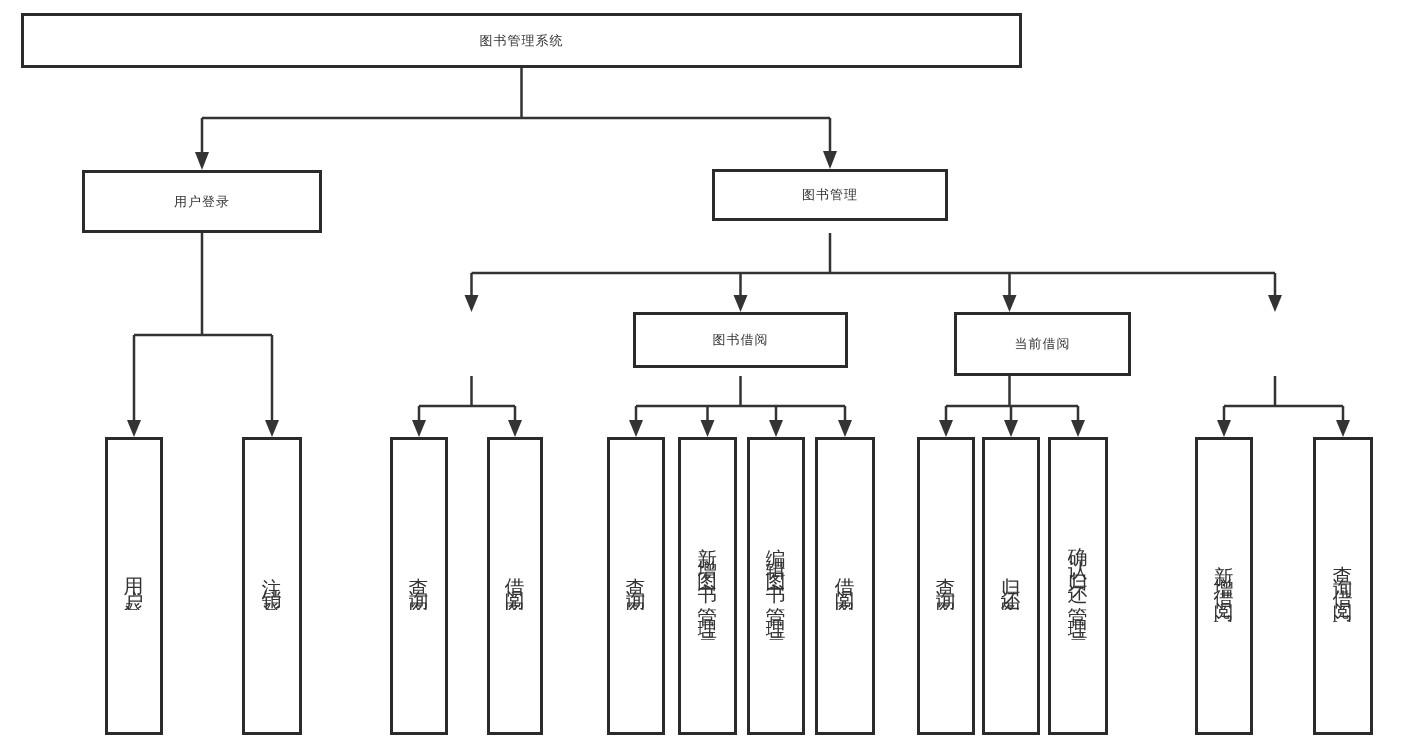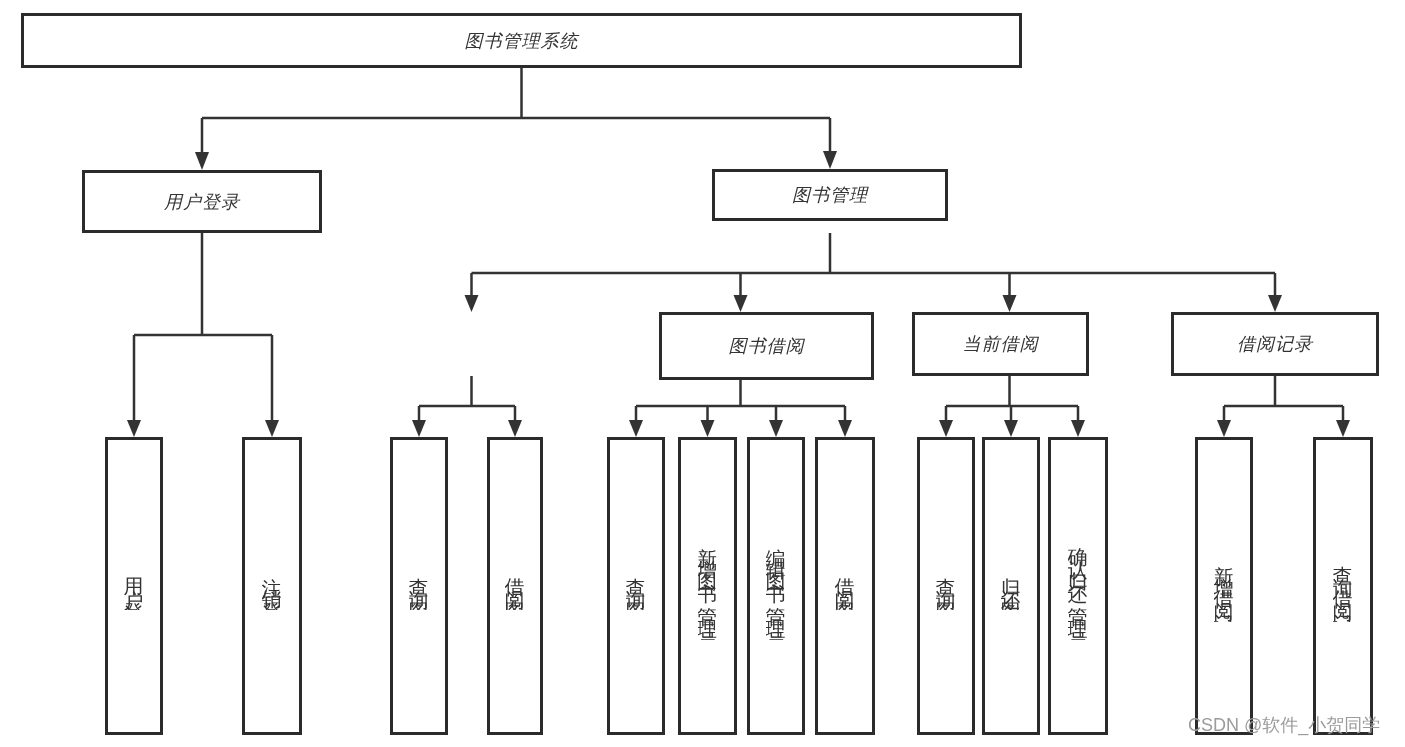--- a/index.html
+++ b/index.html
@@ -16,24 +16,23 @@
     position:absolute;
     box-sizing:border-box;
     border:3px solid #2b2b2b;
     background:#ffffff;
     display:flex;
     align-items:center;
     justify-content:center;
     z-index:2;
   }
   .box.h{
-    font-size:18px;
+    font-size:13px;
     letter-spacing:1px;
     white-space:nowrap;
-    font-style:italic;
   }
   .vtext{
     writing-mode:vertical-rl;
     text-orientation:mixed;
     font-size:20px;
     line-height:1;
     letter-spacing:12px;
     white-space:nowrap;
     max-height:288px;
     overflow:hidden;
@@ -107,23 +106,22 @@
       <polygon points="1217,420 1231,420 1224,437"></polygon>
       <polygon points="1336,420 1350,420 1343,437"></polygon>
     </g>
   </svg>
 
   <div class="box h" style="left:21px;top:13px;width:1001px;height:55px">图书管理系统</div>
 
   <div class="box h" style="left:82px;top:170px;width:240px;height:63px">用户登录</div>
   <div class="box h" style="left:712px;top:169px;width:236px;height:52px">图书管理</div>
 
-  <div class="box h" style="left:659px;top:312px;width:215px;height:68px">图书借阅</div>
-  <div class="box h" style="left:912px;top:312px;width:177px;height:64px">当前借阅</div>
-  <div class="box h" style="left:1171px;top:312px;width:208px;height:64px">借阅记录</div>
+  <div class="box h" style="left:633px;top:312px;width:215px;height:56px">图书借阅</div>
+  <div class="box h" style="left:954px;top:312px;width:177px;height:64px">当前借阅</div>
 
   <div class="box v" style="left:105px;top:437px;width:58px;height:298px">
     <span class="vtext">用户登录</span>
   </div>
   <div class="box v" style="left:242px;top:437px;width:60px;height:298px">
     <span class="vtext">注销登录</span>
   </div>
 
   <div class="box v" style="left:390px;top:437px;width:58px;height:298px">
     <span class="vtext">查询图书</span>
@@ -155,15 +153,14 @@
     <span class="vtext">确认归还（管理员）</span>
   </div>
 
   <div class="box v" style="left:1195px;top:437px;width:58px;height:298px">
     <span class="vtext">新增借阅记录</span>
   </div>
   <div class="box v" style="left:1313px;top:437px;width:60px;height:298px">
     <span class="vtext">查询借阅记录</span>
   </div>
 
-  <div id="watermark">CSDN @软件_小贺同学</div>
 
 </div>
 
 </body></html>

